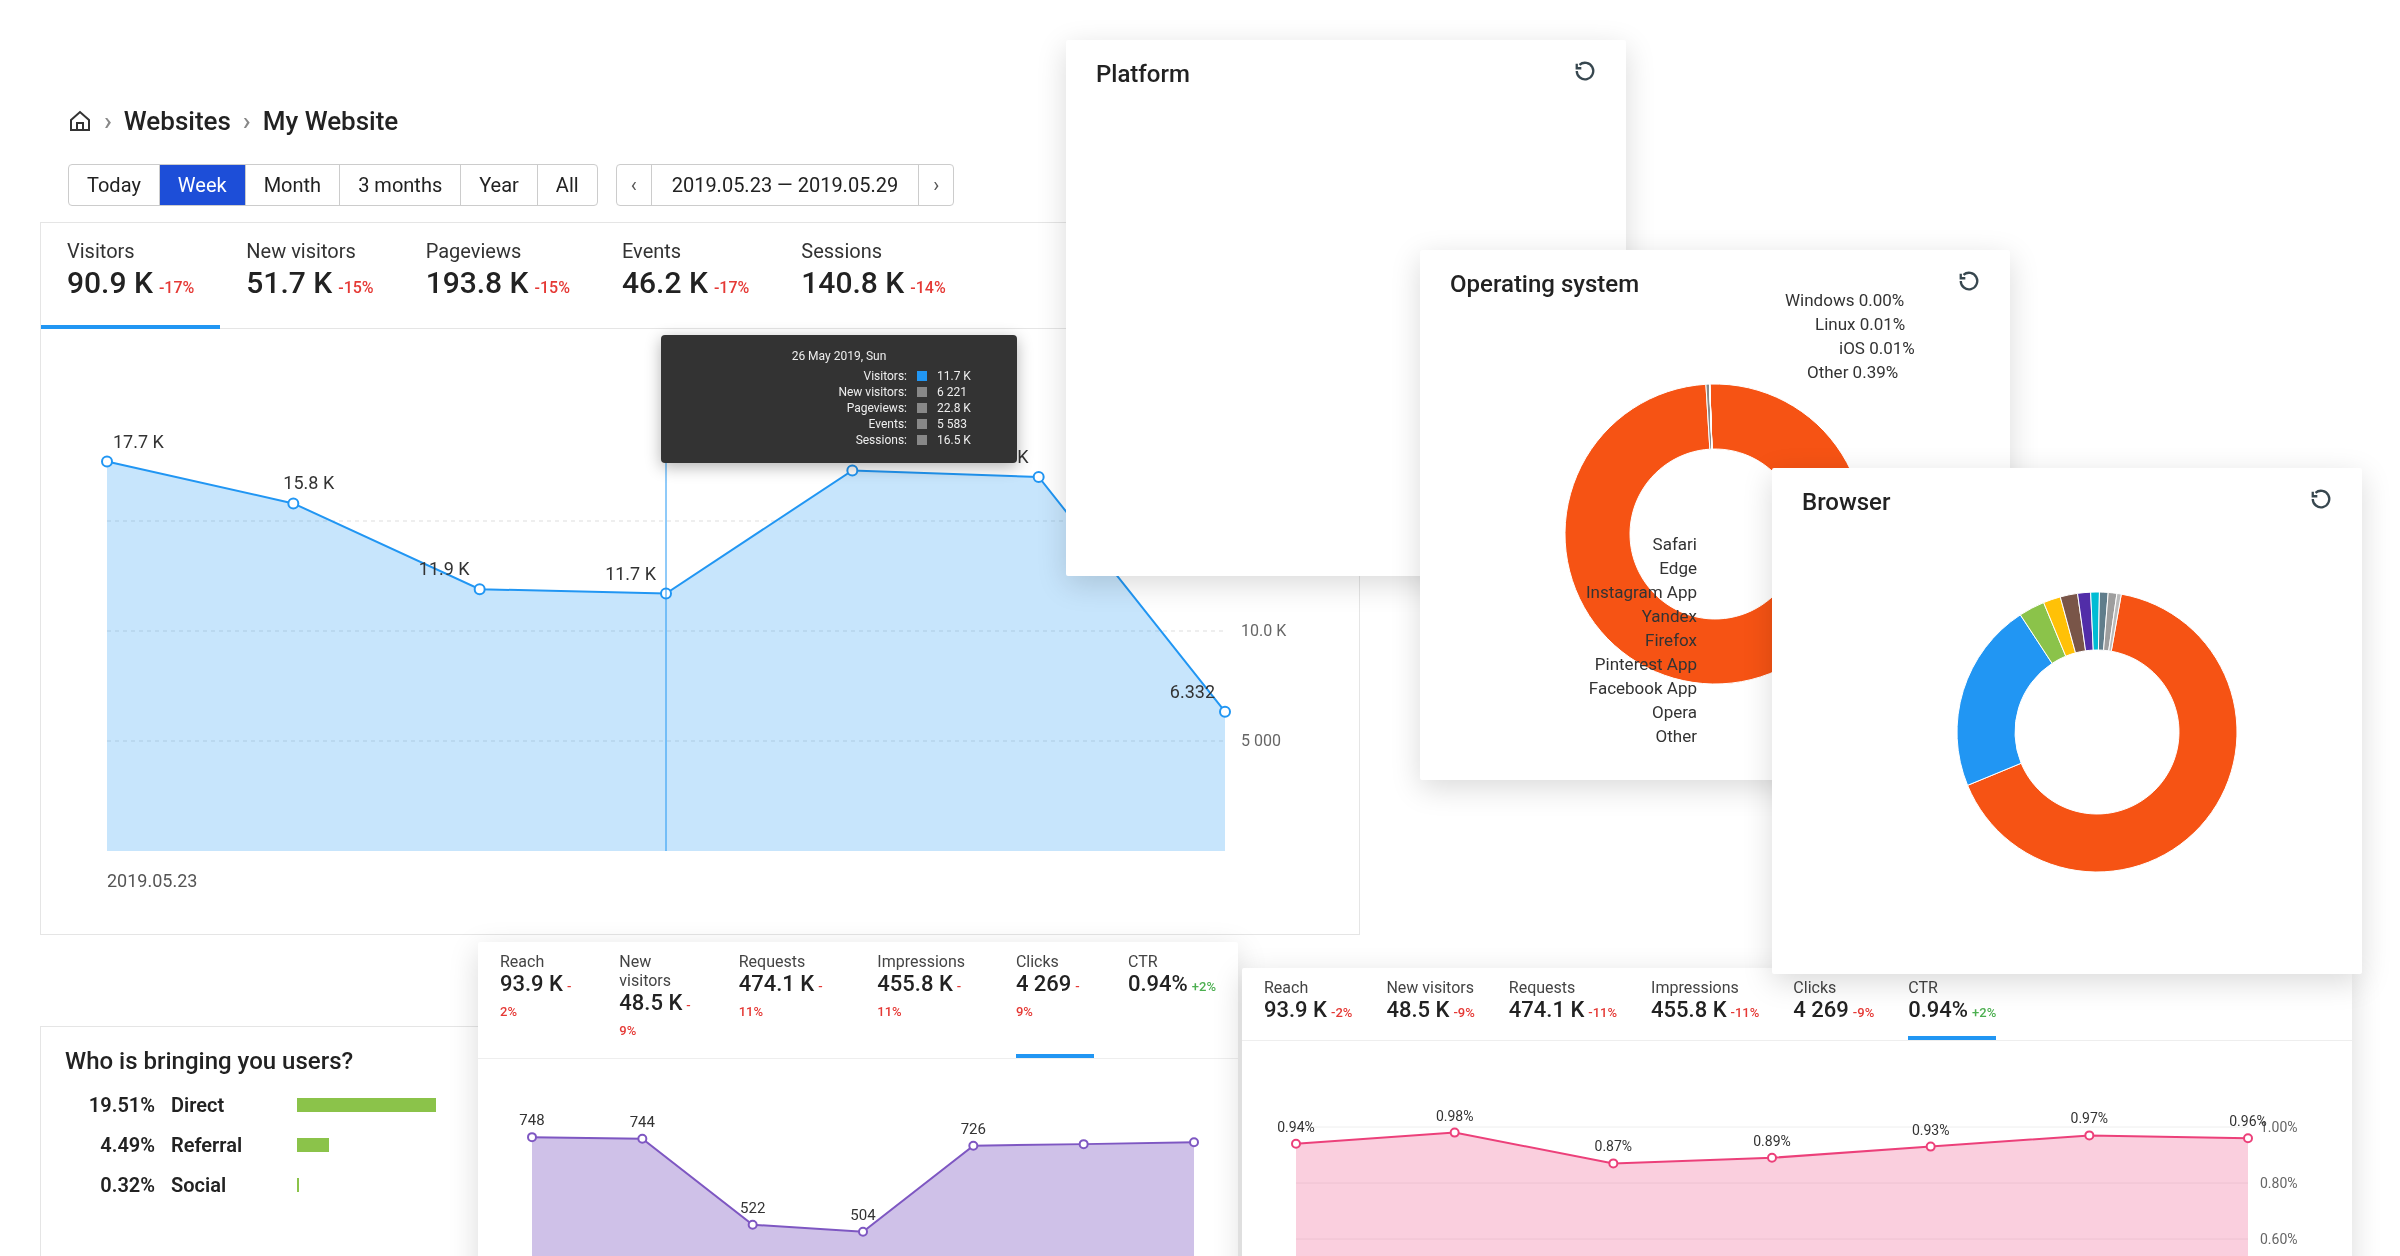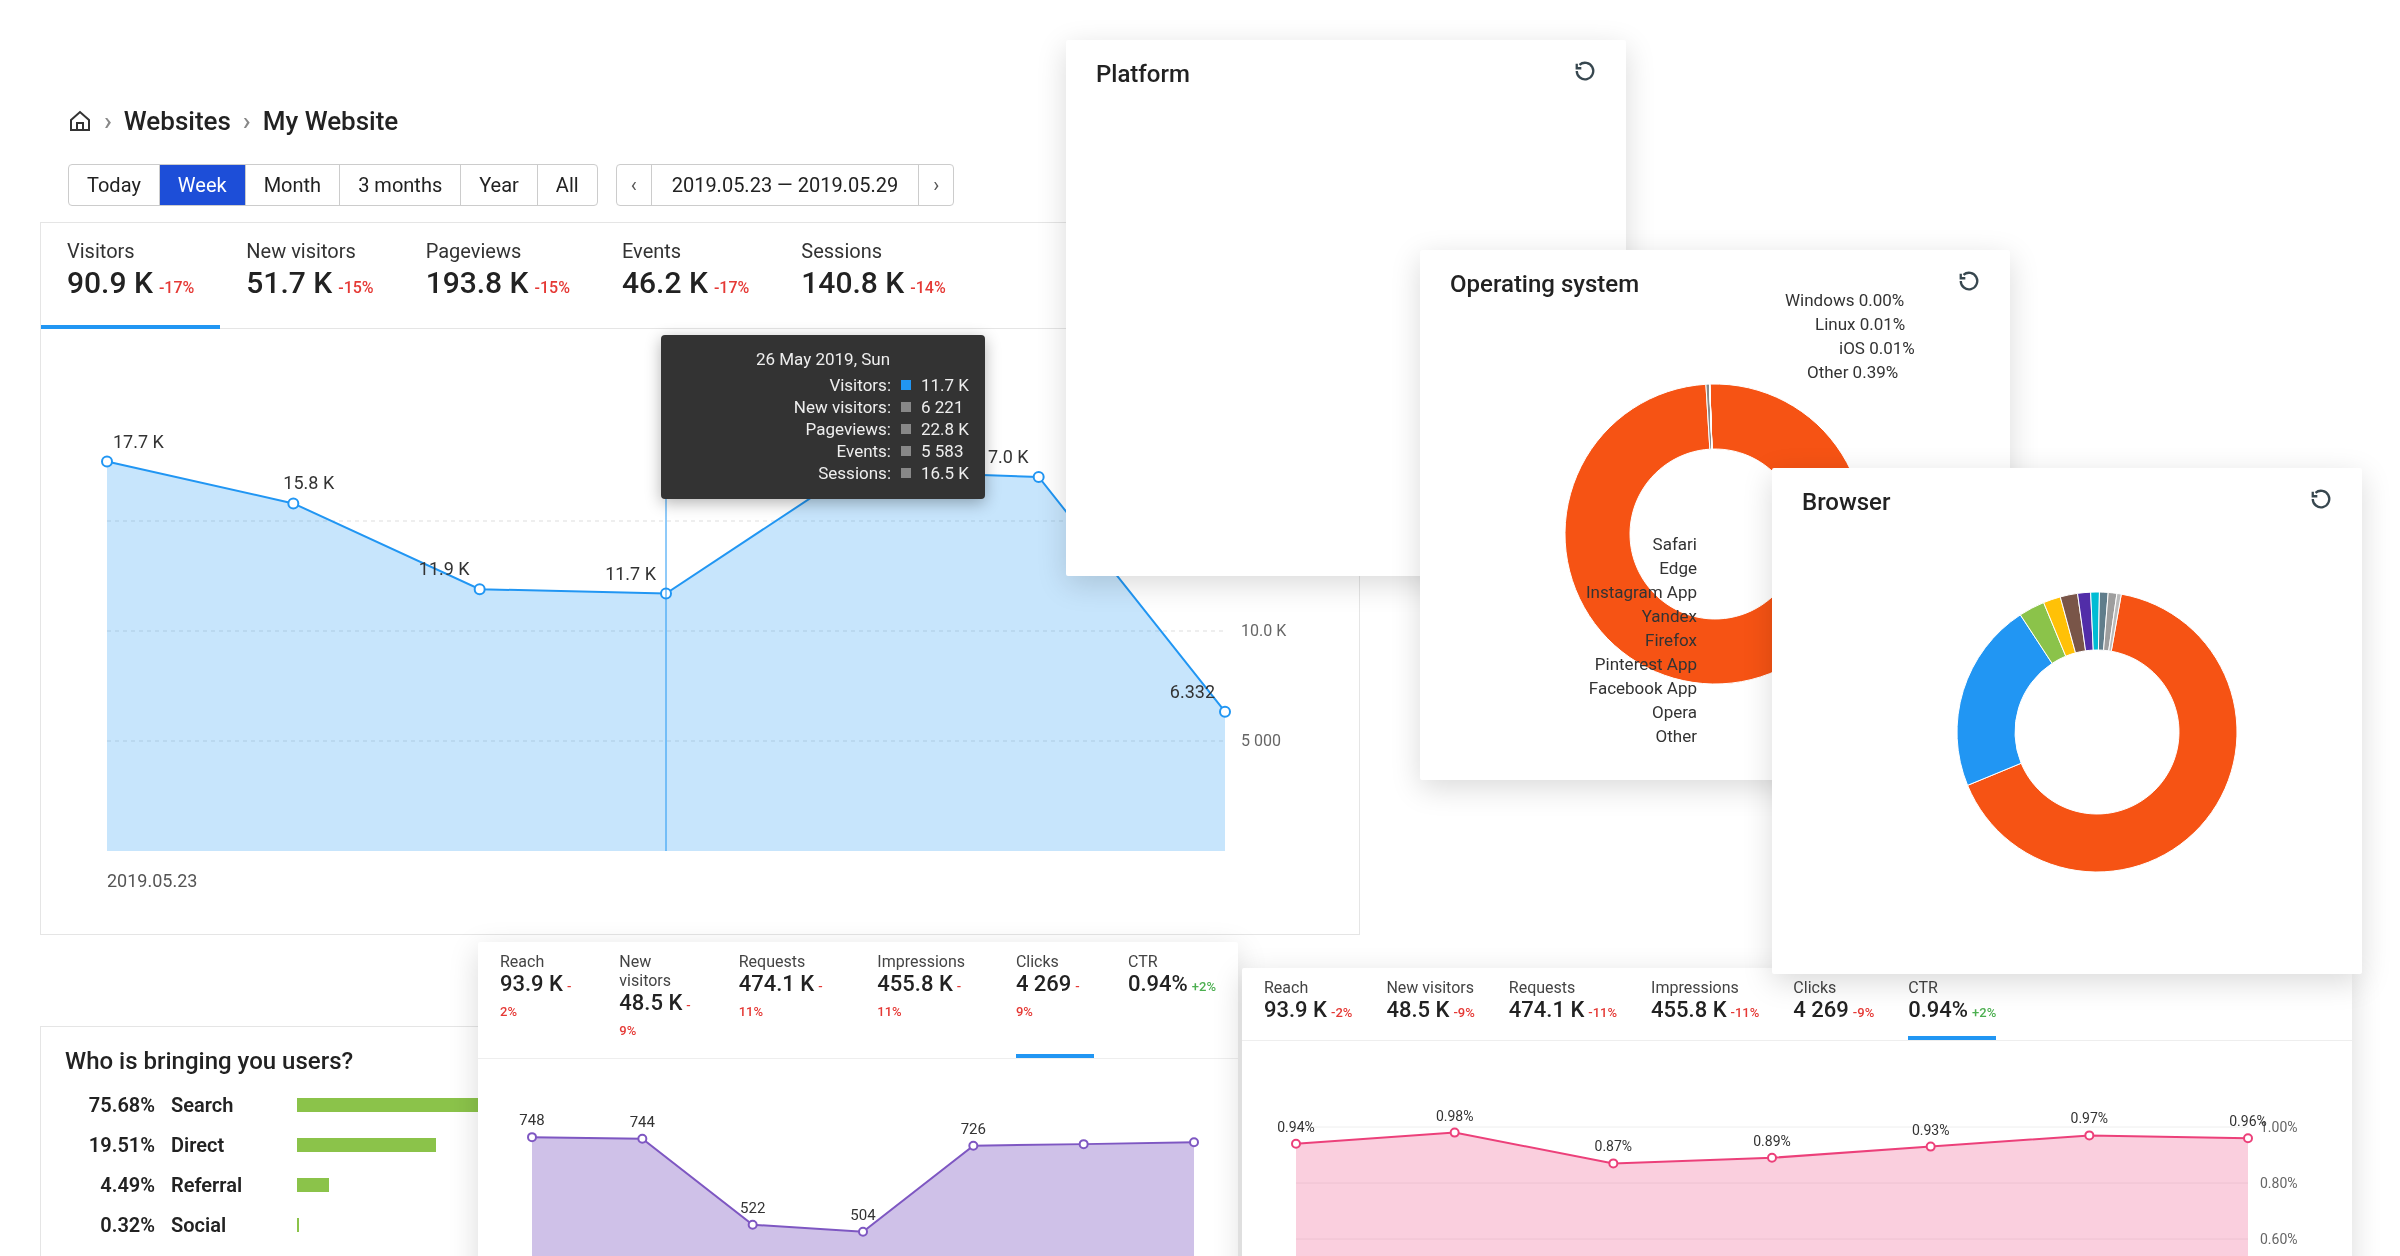--- a/index.html
+++ b/index.html
@@ -69,22 +69,22 @@
   #platformCard { left: 1066px; top: 40px; width: 560px; height: 536px; }
   #osCard       { left: 1420px; top: 250px; width: 590px; height: 530px; }
   #browserCard  { left: 1772px; top: 468px; width: 590px; height: 506px; }
   .donut-wrap { position:relative; display:flex; justify-content:center; margin-top:6px;}
   .donut-labels { position:absolute; font-size:17px; color:#333; }
   .lbl { position:absolute; white-space:nowrap; }
 
   
   .tooltip {
     position:absolute; background:#333; color:#eee; border-radius:4px;
-    padding:14px 4px; font-size:17px; box-shadow:0 4px 16px rgba(0,0,0,0.3);
-    width: 324px;
+    padding:14px 20px; font-size:12px; box-shadow:0 4px 16px rgba(0,0,0,0.3);
+    width: 356px;
   }
   .tooltip .tt-title { text-align:center; margin-bottom:6px;}
   .tooltip .tt-row { display:flex; justify-content:space-between; align-items:center; gap:6px; margin:2px 0;}
   .tooltip .tt-row .k { text-align:right; flex:1;}
   .tooltip .tt-row .sw { width:10px; height:10px; display:inline-block; margin:0 4px;}
   .tooltip .tt-row .v { width:60px; text-align:left;}
 
   svg text { font-family: inherit; }
 </style>
 </head>
@@ -198,27 +198,20 @@
           <span class="sw" style="background:#888"></span>
           <span class="v">16.5 K</span>
         </div>
       </div>
   </div>
 </div>
 
 <div id="sources" class="layer">
   <h3>Who is bringing you users?</h3>
   <div id="sources-rows">
-      <div class="source-row">
-        <span class="pct">75.68%</span>
-      <span class="name">Search</span>
-      <span class="bar">
-          <span class="fill" style="width:100%"></span>
-        </span>
-      </div>
       <div class="source-row">
         <span class="pct">19.51%</span>
       <span class="name">Direct</span>
       <span class="bar">
           <span class="fill" style="width:25.8%"></span>
         </span>
       </div>
       <div class="source-row">
         <span class="pct">4.49%</span>
       <span class="name">Referral</span>

